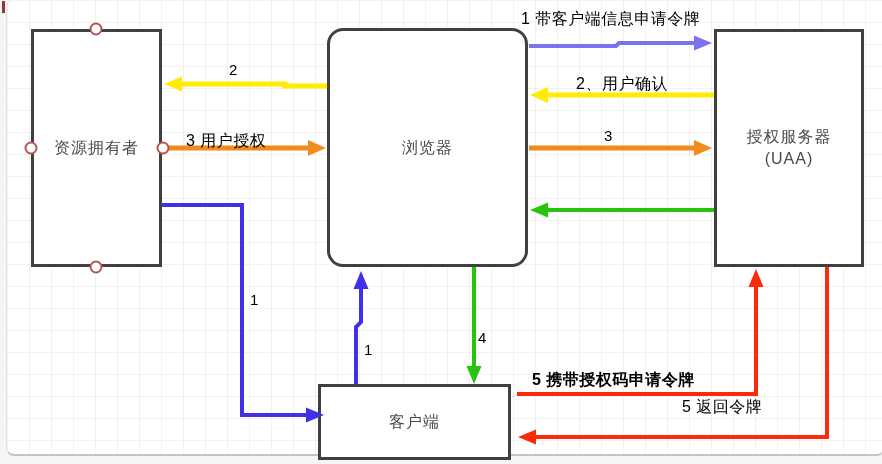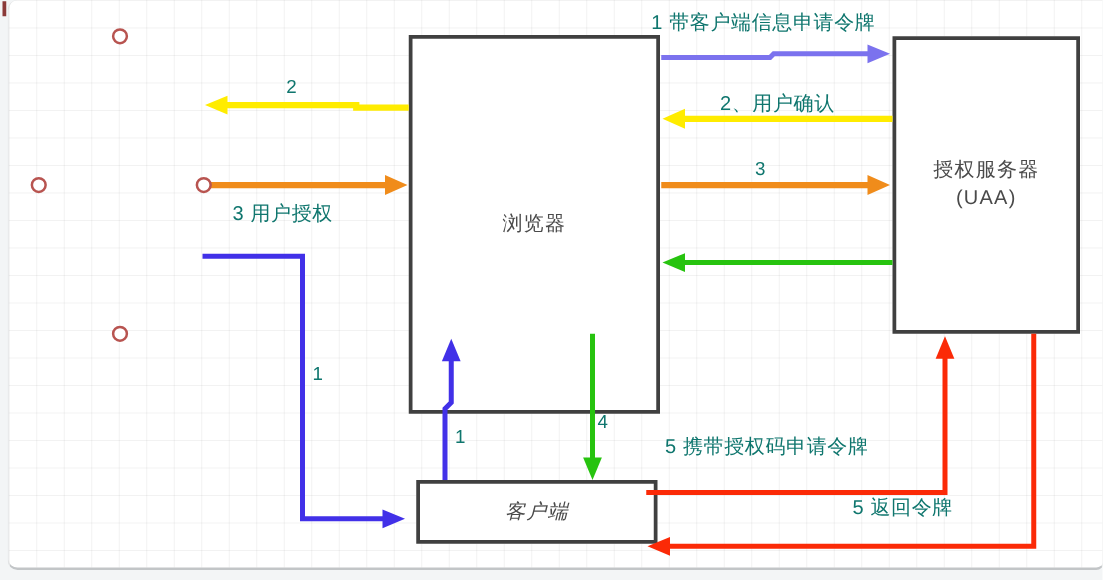--- a/index.html
+++ b/index.html
@@ -38,56 +38,59 @@
     background:#ffffff;
     border:3px solid #404040;
     box-sizing:border-box;
     display:flex;flex-direction:column;
     align-items:center;justify-content:center;
     color:#4a4a4a;font-size:16px;letter-spacing:1px;
     line-height:22px;text-align:center;
     z-index:2;
   }
   .n-resource-owner{left:31px;top:29px;width:131px;height:238px;}
-  .n-browser{left:327px;top:28px;width:201px;height:303px;}
+  .n-browser{left:327px;top:28px;width:201px;height:239px;border-radius:16px;}
   .n-uaa{left:714px;top:29px;width:150px;height:238px;}
-  .n-client{left:333px;top:384px;width:193px;height:51px;font-style:italic;}
+  .n-client{left:318px;top:384px;width:193px;height:76px;}
   
   svg.edges{
     position:absolute;left:0;top:0;width:882px;height:464px;
     z-index:3;pointer-events:none;
   }
   svg.edges g{pointer-events:auto;}
   
   .edge-label{
     position:absolute;z-index:4;
-    color:#0f766e;font-size:16px;letter-spacing:0.5px;
+    color:#000000;font-size:16px;letter-spacing:0.5px;
     white-space:nowrap;line-height:20px;
   }
   .edge-label.num{font-size:15px;letter-spacing:0;}
   .el-0{left:521px;top:9px;}
   .el-1{left:576px;top:74px;}
   .el-2{left:604px;top:126px;}
   .el-3{left:536px;top:177px;}
   .el-4{left:229px;top:60px;}
-  .el-5{left:186px;top:131px;margin-top:31px;}
+  .el-5{left:186px;top:131px;}
   .el-6{left:250px;top:290px;}
   .el-7{left:364px;top:340px;}
   .el-8{left:478px;top:328px;}
-  .el-9{left:532px;top:348px;}
+  .el-9{left:532px;top:370px;font-weight:bold;}
   .el-10{left:682px;top:397px;}
 </style>
 </head>
 <body>
 
 <div class="frame">
   <div class="page-edge-tick"></div>
 
   <div class="canvas"></div>
 
+  <div class="node n-resource-owner">
+    <span>资源拥有者</span>
+  </div>
   <div class="node n-browser">
     <span>浏览器</span>
   </div>
   <div class="node n-uaa">
     <span>授权服务器</span>
     <span>(UAA)</span>
   </div>
   <div class="node n-client">
     <span>客户端</span>
   </div>

